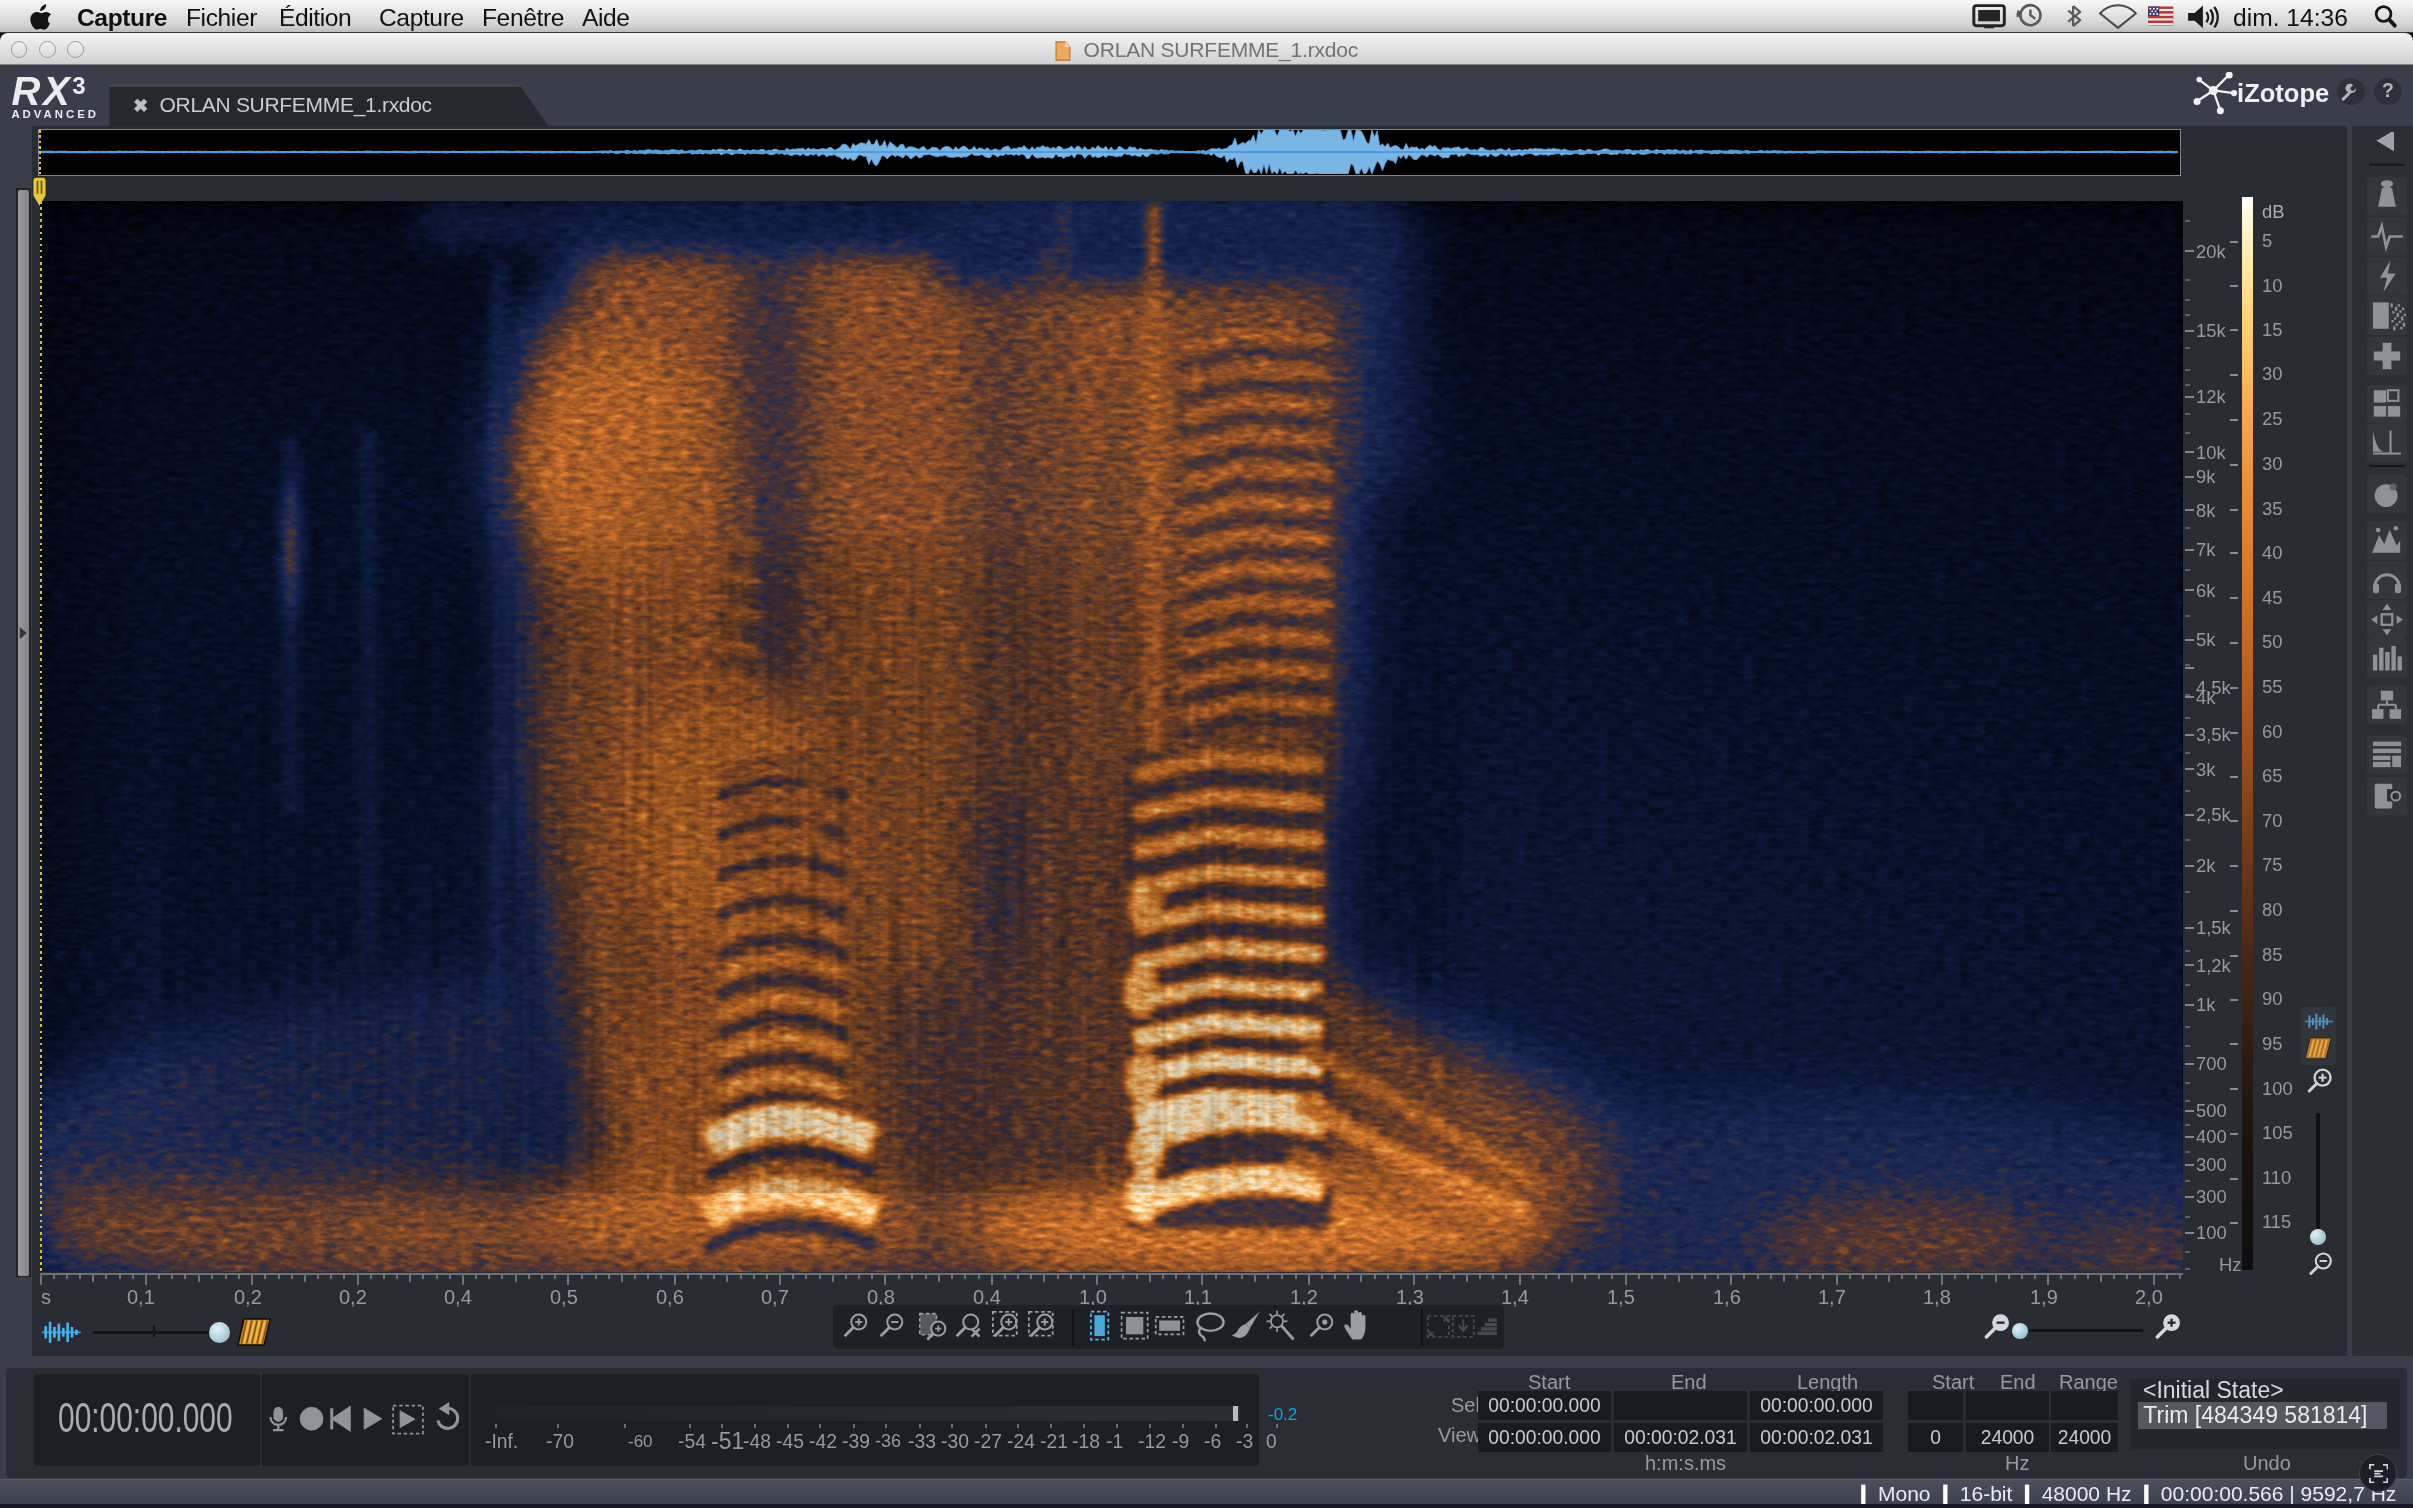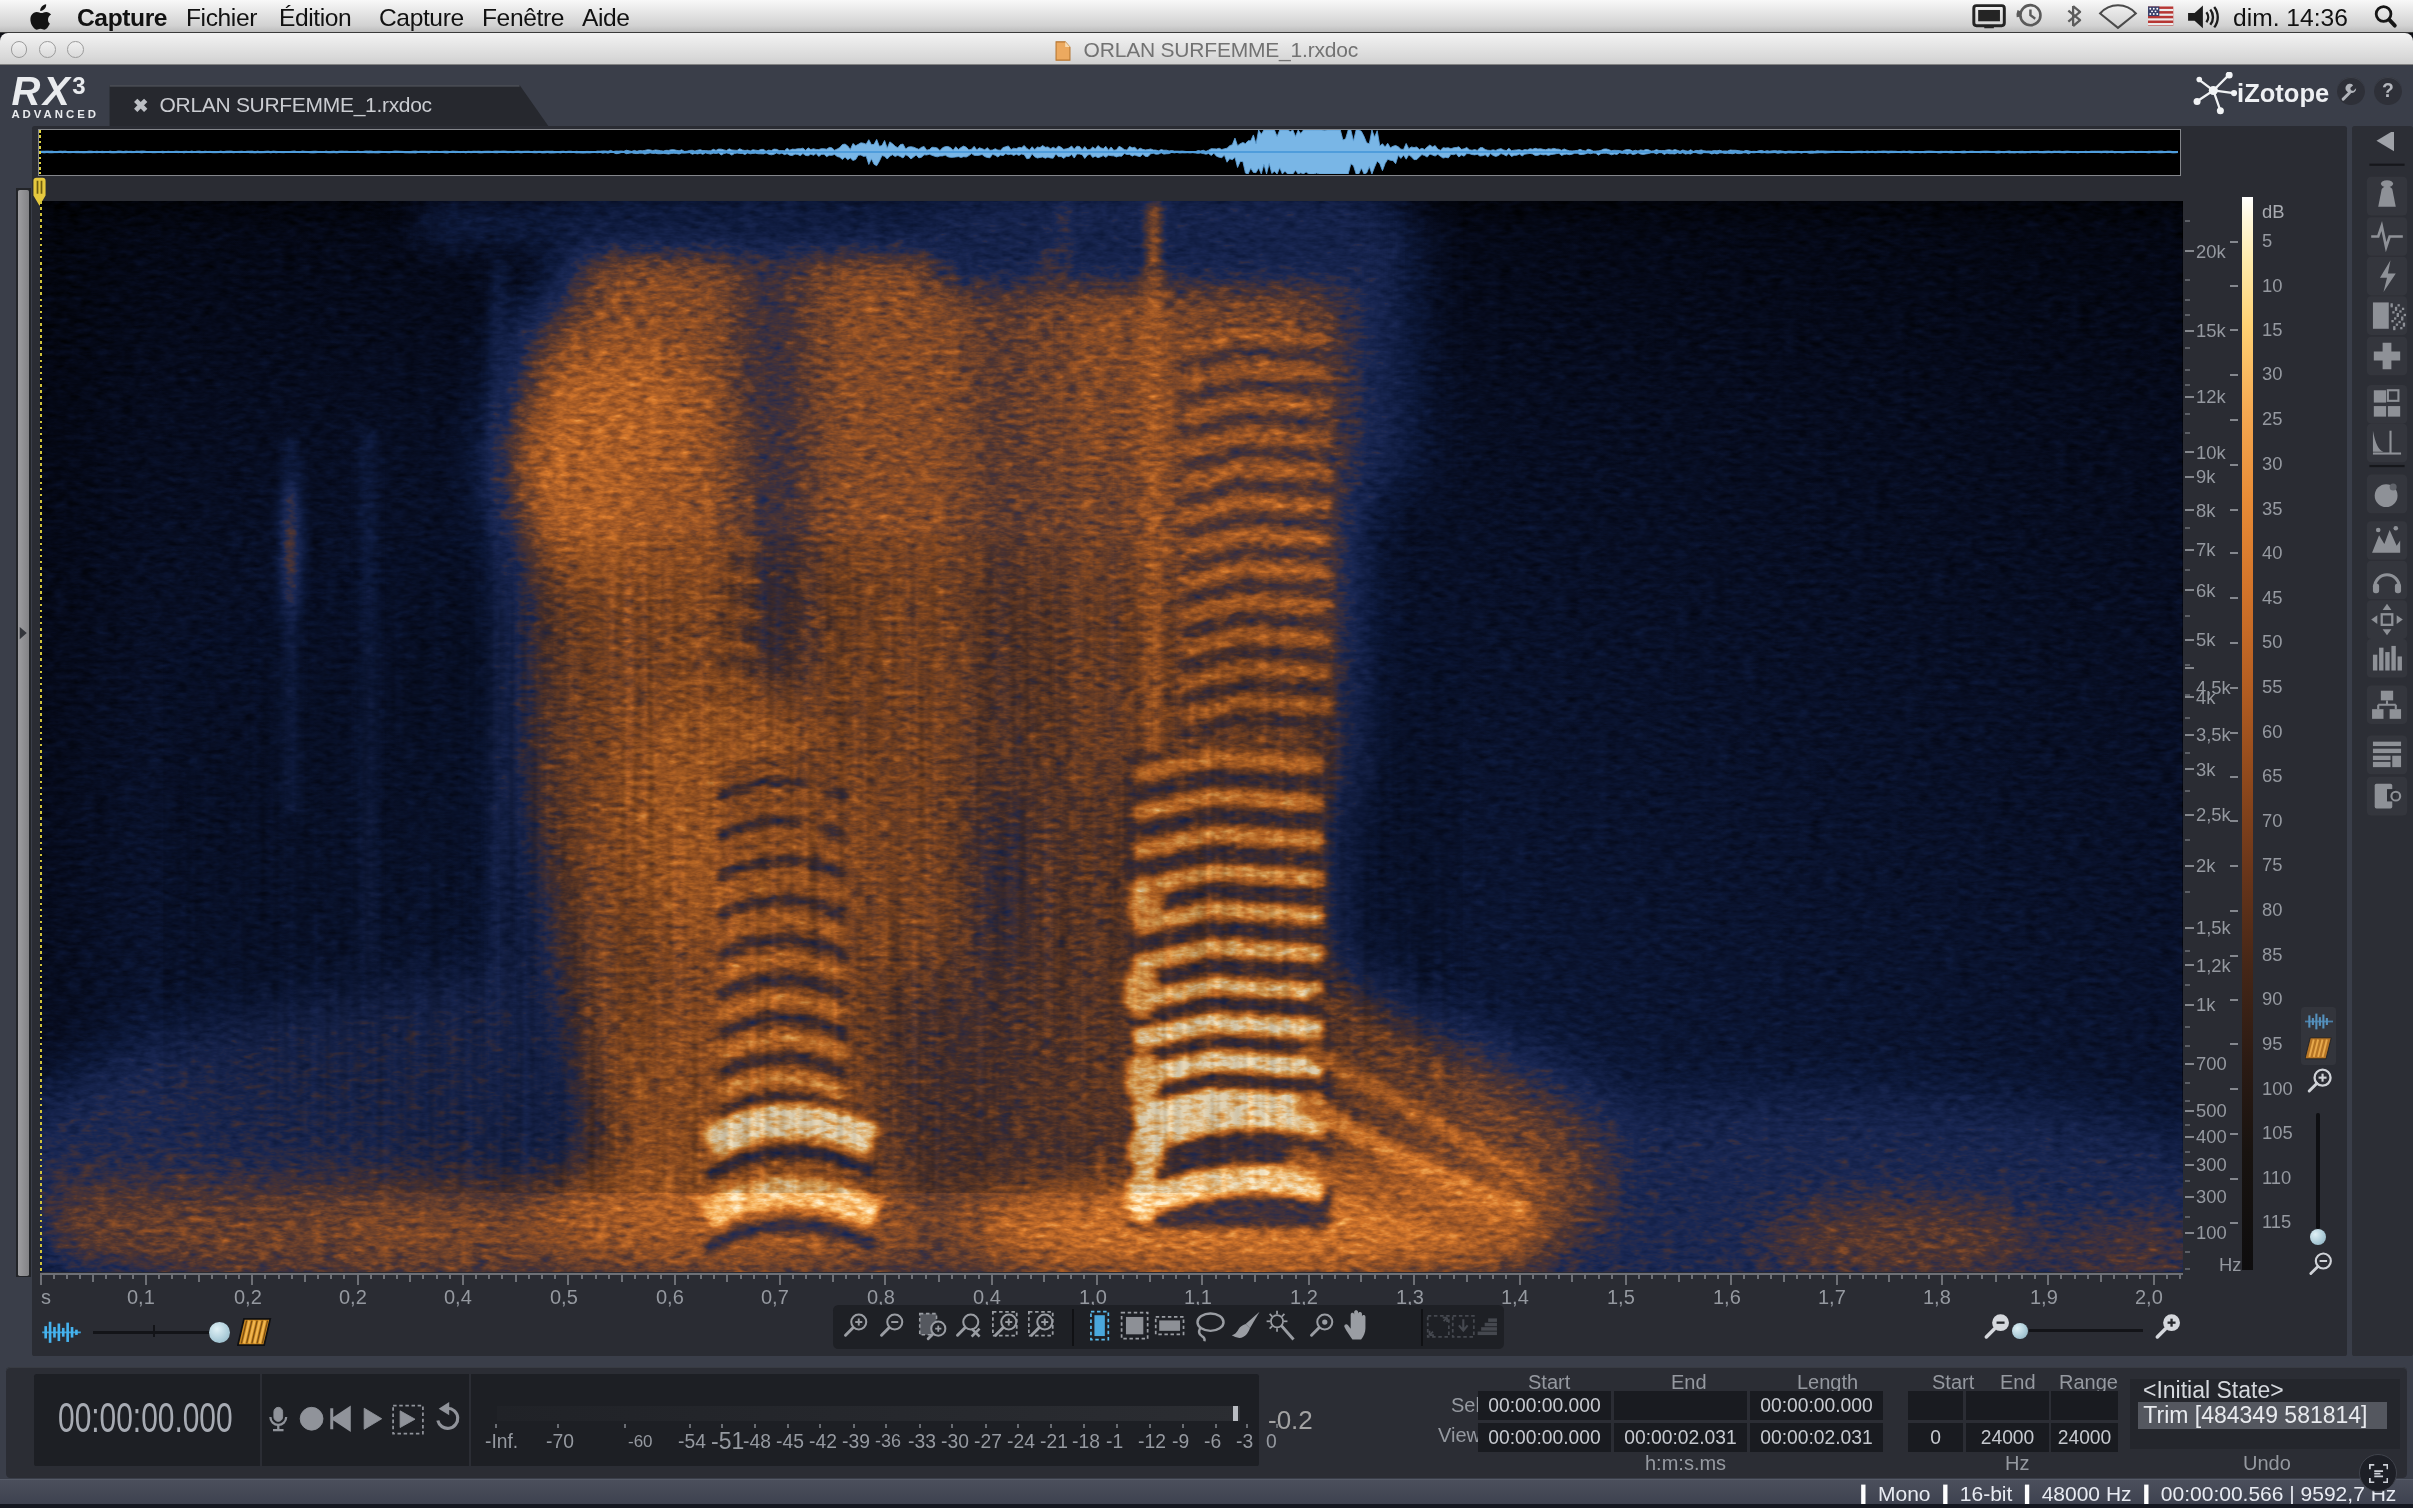--- a/index.html
+++ b/index.html
@@ -912,21 +912,21 @@
   <g>
           <rect x="145" y="5" width="34" height="32" fill="none" stroke-width="2" stroke-dasharray="4 3"></rect>
           <path d="M153 11 l17 9.5 -17 9.5 z"></path>
         </g>
   <path d="M207 8 a11.5 11.5 0 1 1 -11 14" fill="none" stroke-width="3.6"></path>
   <path d="M209 1 l-12 7.5 12 7.5 z" stroke="none"></path>
  </g>
 </svg>
     <div class="abs" style="left:497px;top:1406px;width:743px;height:15px;background:linear-gradient(90deg,#202227,#2b2d32)"></div>
     <div class="abs" style="left:1233px;top:1406px;width:5.3px;height:15px;background:#b9bcc2"></div>
-    <div class="abs" style="left:1268px;top:1405px;color:#a3a3a3;font-size:26px">-0.2</div>
+    <div class="abs" style="left:1268px;top:1405px;color:#0ea5e9;font-size:17px">-0.2</div>
     <div class="lab" style="left:485px;top:1432px;font-size:19.3px">-Inf.</div>
     <div class="abs" style="left:495px;top:1424px;width:1.8px;height:4.4px;background:#6a6d73"></div>
     <div class="lab" style="left:546px;top:1432px;font-size:19.3px">-70</div>
     <div class="abs" style="left:557px;top:1424px;width:1.8px;height:4.4px;background:#6a6d73"></div>
     <div class="lab" style="left:628px;top:1432px;font-size:17px">-60</div>
     <div class="abs" style="left:624px;top:1424px;width:1.8px;height:4.4px;background:#6a6d73"></div>
     <div class="lab" style="left:678px;top:1432px;font-size:19.3px">-54</div>
     <div class="abs" style="left:689px;top:1424px;width:1.8px;height:4.4px;background:#6a6d73"></div>
     <div class="lab" style="left:711px;top:1432px;font-size:23px">-51</div>
     <div class="abs" style="left:721px;top:1424px;width:1.8px;height:4.4px;background:#6a6d73"></div>

